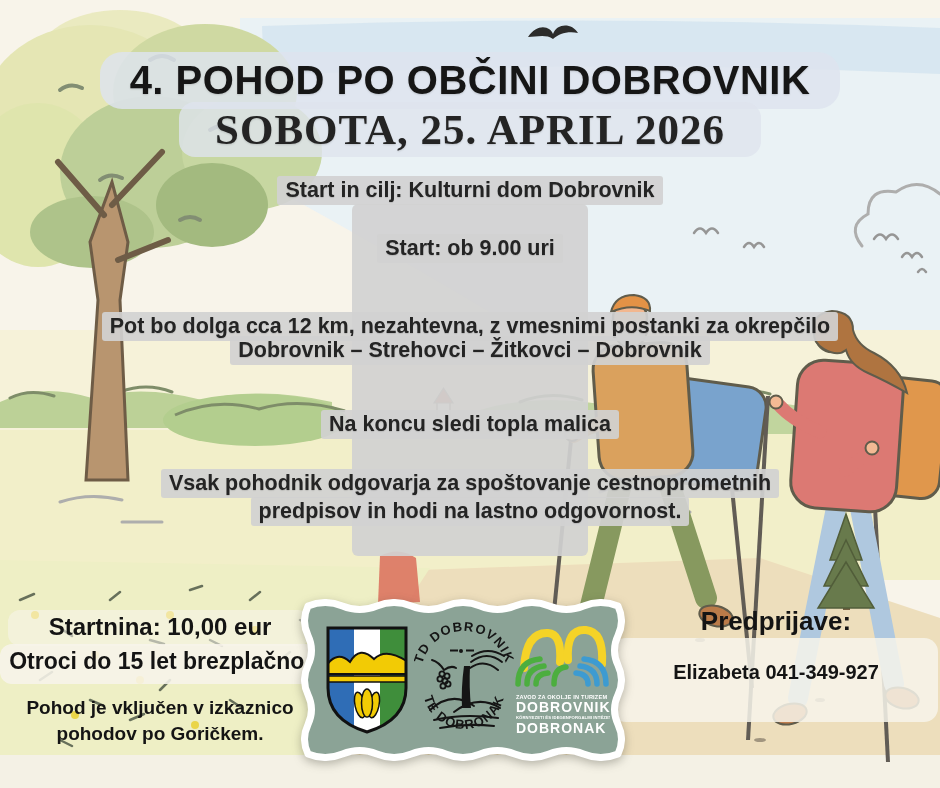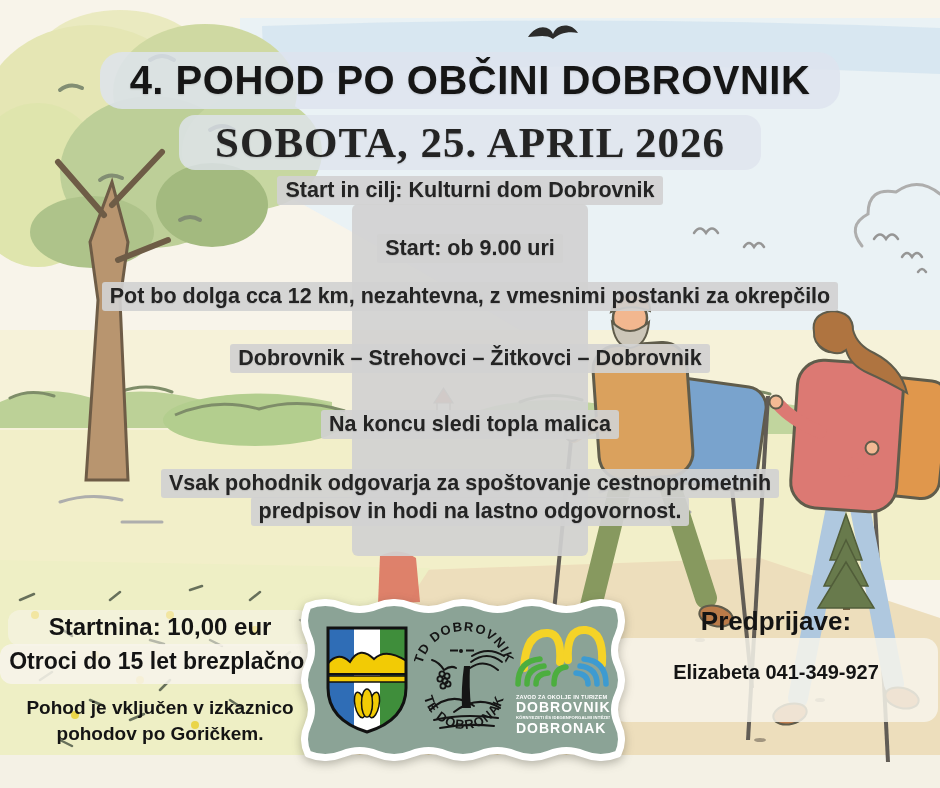--- a/index.html
+++ b/index.html
@@ -7,21 +7,21 @@
           background:#f8f4ea;font-family:"Liberation Sans",sans-serif;color:#1e1e1e;}
   .poster svg.bg{position:absolute;left:0;top:0;}
 
   
   .banner{position:absolute;left:0;right:0;text-align:center;}
   .banner > span{display:inline-block;}
   .title-banner{top:52px;}
   .title-banner > span{background:rgba(222,227,238,.84);border-radius:22px;padding:6px 30px;
         font-size:40px;font-weight:800;letter-spacing:.5px;color:#161616;
         text-shadow:0 1px 2px rgba(0,0,0,.15);}
-  .date-banner{top:115px;}
+  .date-banner{top:102px;}
   .date-banner > span{background:rgba(222,227,238,.80);border-radius:16px;padding:3px 36px;
         font-family:"Liberation Serif",serif;font-size:43px;font-weight:700;letter-spacing:1px;
         color:#242424;text-shadow:0 1px 2px rgba(0,0,0,.15);}
 
   
   .gray-col{position:absolute;left:352px;top:204px;width:236px;height:352px;
         background:rgba(209,209,209,.92);border-radius:6px;}
   .tline{position:absolute;left:0;right:0;text-align:center;font-weight:700;font-size:21.5px;
         color:#242424;text-shadow:0 1px 1px rgba(0,0,0,.12);}
   .tline > span{display:inline-block;background:rgba(209,209,209,.92);padding:2px 8px;border-radius:3px;}
@@ -191,22 +191,22 @@
 
   <div class="banner title-banner">
     <span>4. POHOD PO OBČINI DOBROVNIK</span>
   </div>
   <div class="banner date-banner">
     <span>SOBOTA, 25. APRIL 2026</span>
   </div>
 
   <div class="tline" style="top:176px"><span>Start in cilj: Kulturni dom Dobrovnik</span></div>
   <div class="tline" style="top:234px"><span>Start: ob 9.00 uri</span></div>
-  <div class="tline" style="top:282px"><span>Pot bo dolga cca 12 km, nezahtevna, z vmesnimi postanki za okrepčilo</span></div>
-  <div class="tline" style="top:344px"><span>Dobrovnik – Strehovci – Žitkovci – Dobrovnik</span></div>
+  <div class="tline" style="top:312px"><span>Pot bo dolga cca 12 km, nezahtevna, z vmesnimi postanki za okrepčilo</span></div>
+  <div class="tline" style="top:336px"><span>Dobrovnik – Strehovci – Žitkovci – Dobrovnik</span></div>
   <div class="tline" style="top:469px"><span>Vsak pohodnik odgovarja za spoštovanje cestnoprometnih</span></div>
   <div class="tline" style="top:410px"><span>Na koncu sledi topla malica</span></div>
   <div class="tline" style="top:497px"><span>predpisov in hodi na lastno odgovornost.</span></div>
 
   <div class="fee-bg-a"></div>
   <div class="fee-bg-b"></div>
   <div class="fee-line fee-1">Startnina: 10,00 eur</div>
   <div class="fee-line fee-2">Otroci do 15 let brezplačno.</div>
   <div class="fee-line fee-n1">Pohod je vključen v izkaznico</div>
   <div class="fee-line fee-n2">pohodov po Goričkem.</div>

